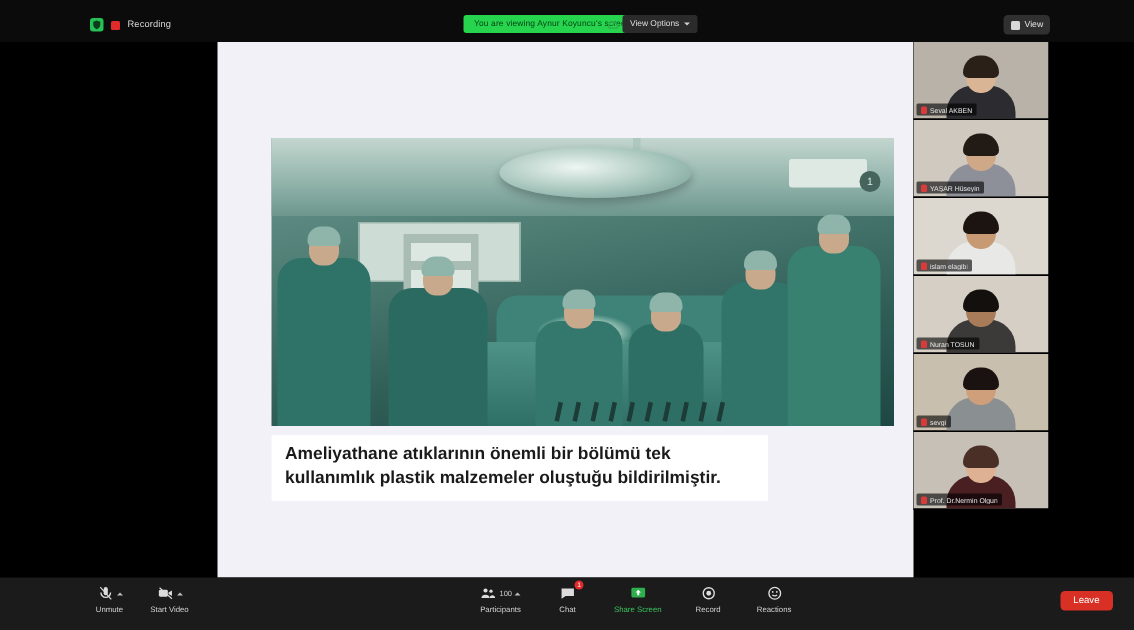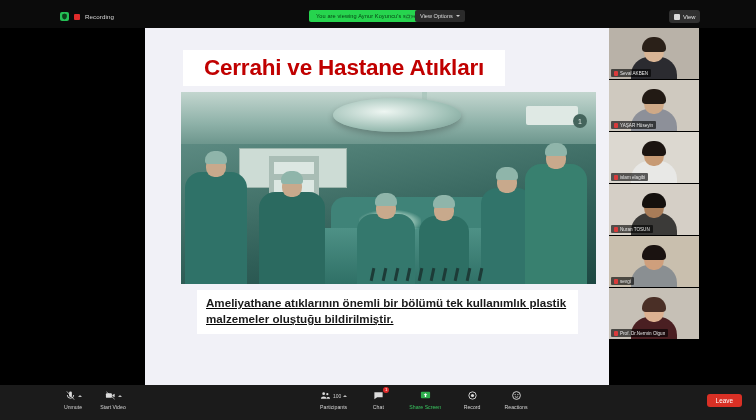--- a/index.html
+++ b/index.html
@@ -77,22 +77,22 @@
   .s1 { left:4px; width:62px; height:112px; }
   .s2 { left:78px; width:66px; height:92px; background:#2b6a60; }
   .s3 { left:176px; width:58px; height:70px; background:#34786d; }
   .s4 { left:238px; width:50px; height:68px; background:#2d6f64; }
   .s5 { left:300px; width:52px; height:96px; background:#31746a; }
   .s6 { left:344px; width:62px; height:120px; background:#38806f; }
   .instr { position:absolute; left:186px; bottom:3px; width:130px; height:16px; }
   .instr b { position:absolute; bottom:0; width:3px; height:13px; background:#1d3b37; display:block;
       transform:rotate(12deg); }
 
-  .caption { position:absolute; left:52px; top:262px; width:381px; height:44px;
-      background:#ffffff; padding:5px 9px;text-decoration:underline; }
+  .caption { position:absolute; left:36px; top:262px; width:331px; height:44px;
+      background:#ffffff; padding:5px 9px; }
   .caption p { color:#1a1a1a; font-size:11.6px; font-weight:bold; line-height:1.38; }
 
   .cite { position:absolute; left:36px; top:311px; width:415px; }
   .cite p { color:#c00000; font-size:7.4px; line-height:1.42; }
   .cite b { font-weight:bold; }
 
   
   .strip { position:absolute; left:609px; top:28px; width:90px; height:312px; background:#000; }
   .tile { position:relative; width:90px; height:52px; overflow:hidden; border-bottom:1px solid #000; }
   .tile .bg { position:absolute; inset:0; }
@@ -159,23 +159,20 @@
 
     <div class="view-btn">
       <span class="grid-ic"></span>
       <span>View</span>
     </div>
   </div>
 
   <div class="stage">
     <div class="slide">
 
-      <div class="title-box">
-        <span>Cerrahi ve Hastane Atıkları</span>
-      </div>
 
       <div class="photo">
         <div class="ceil"></div>
         <div class="lamparm"></div>
         <div class="lamp"></div>
         <div class="lampbox"></div>
         <div class="num">1</div>
         <div class="wallpanel"></div>
         <div class="cart">
           <i style="top:6px"></i>

